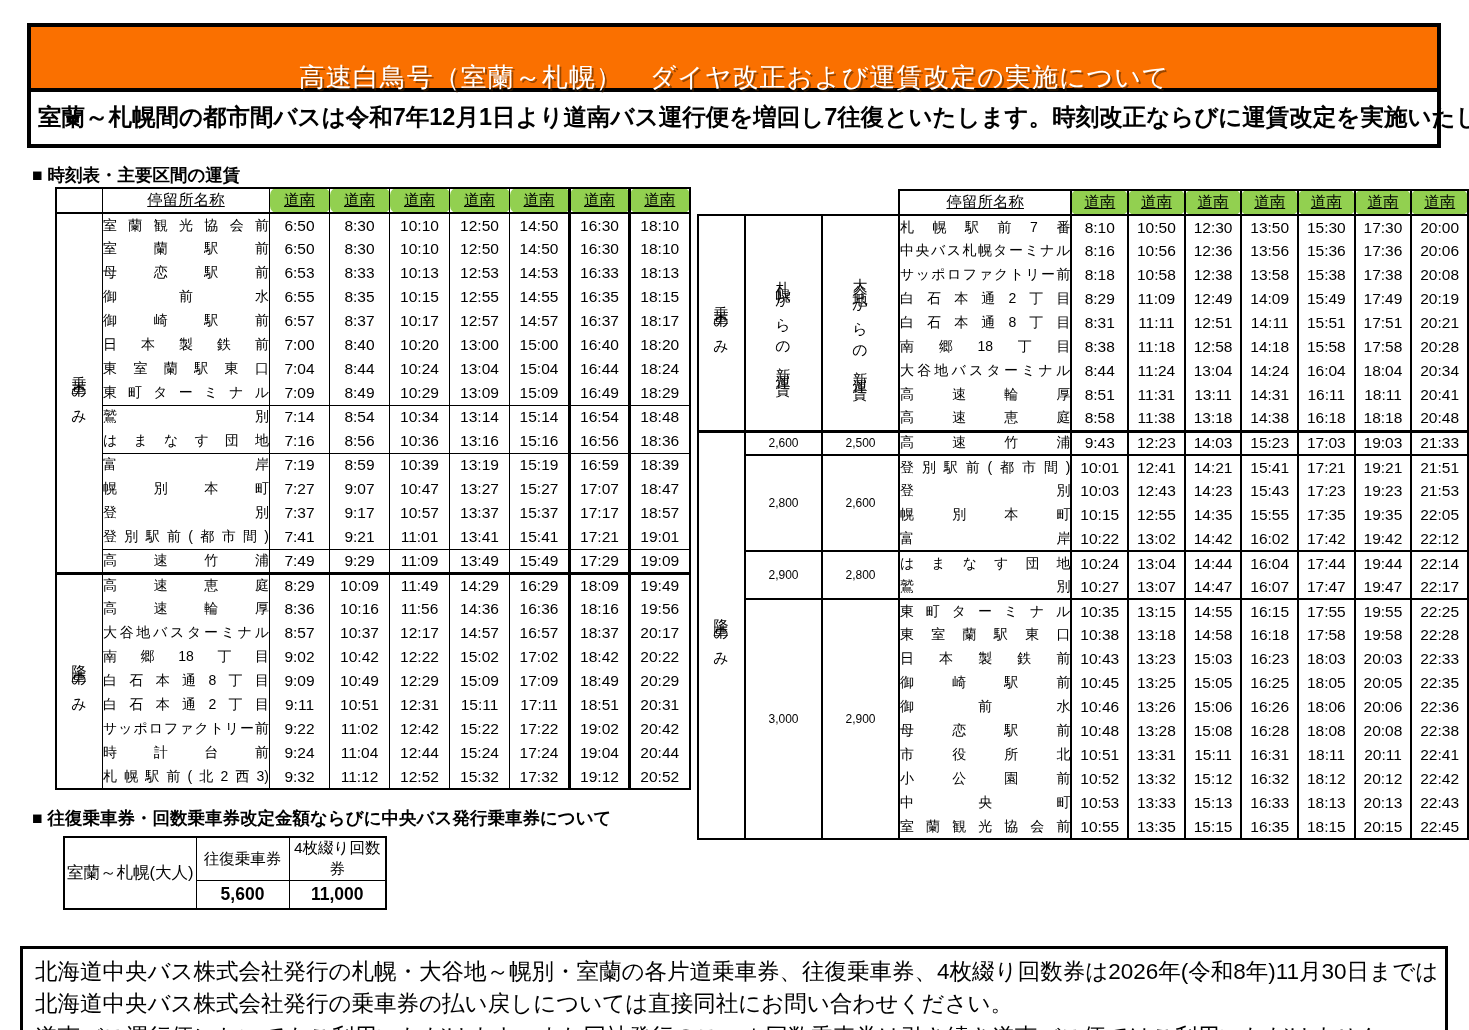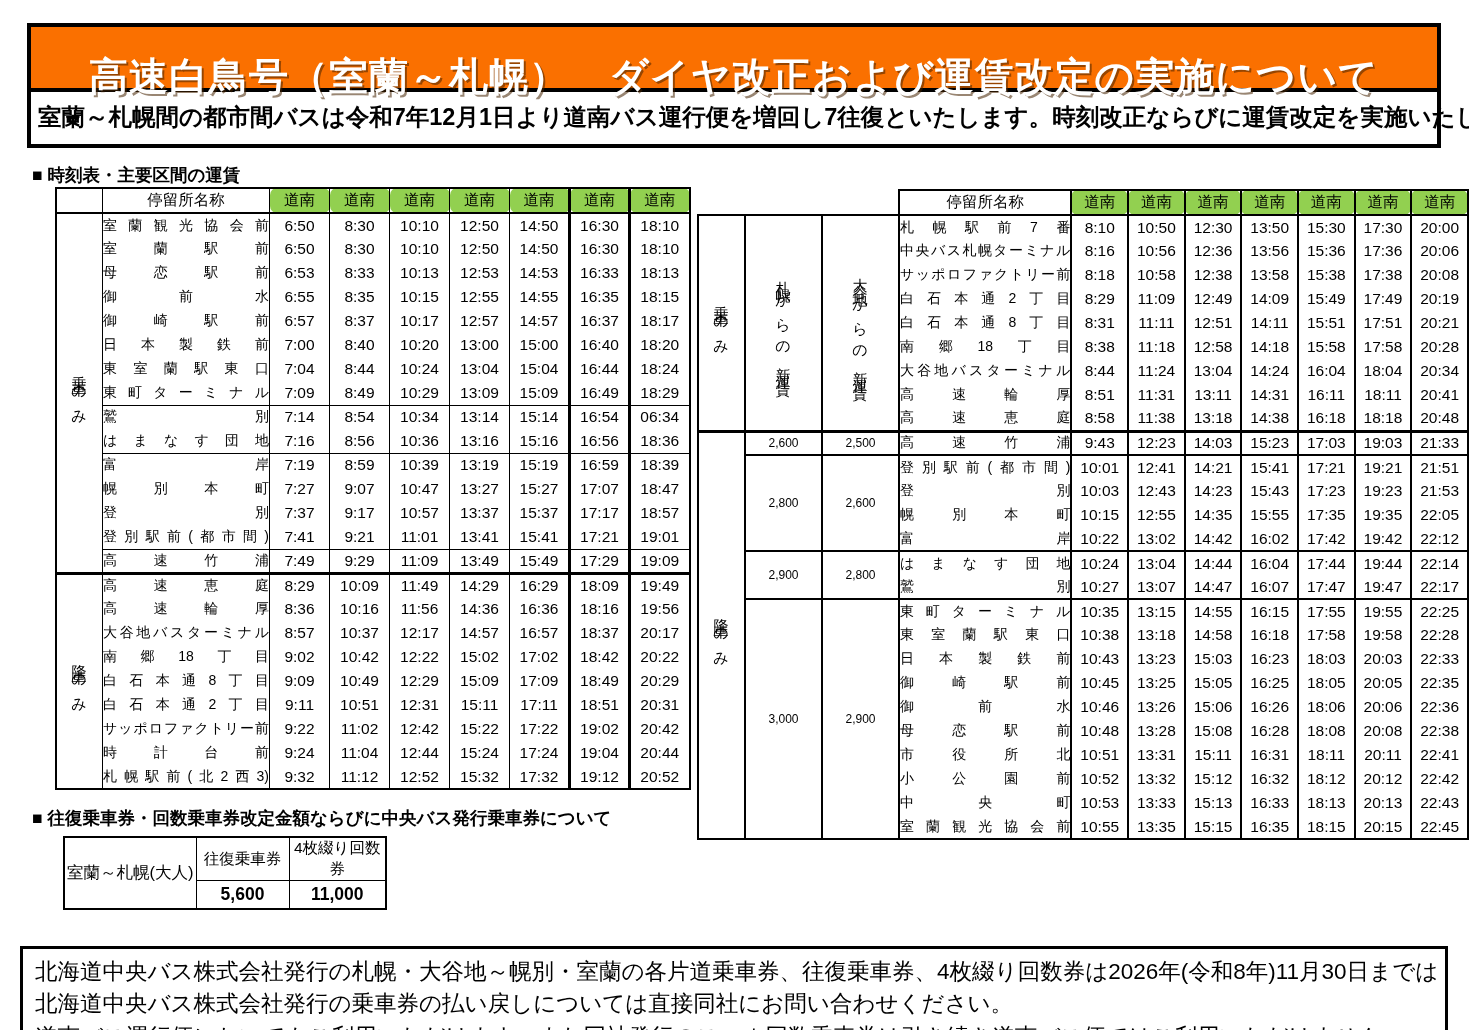--- a/index.html
+++ b/index.html
@@ -6,41 +6,41 @@
   body{
     position:relative;width:1469px;height:1030px;background:#fff;
     font-family:"Liberation Sans","DejaVu Sans",sans-serif;color:#000;
   }
   .abs{position:absolute;}
 
   
   #header-box{left:27px;top:23px;width:1414px;border:4px solid #000;box-sizing:border-box;background:#fff;}
   #header-orange{height:61px;display:flex;align-items:center;justify-content:center;}
   #header-title{
-    font-size:39px;font-weight:bold;color:#fff;letter-spacing:1px;white-space:nowrap;
+    font-size:26px;font-weight:normal;color:#fff;letter-spacing:1px;white-space:nowrap;
     text-shadow:2px 2px 0 rgba(70,35,0,.55);
     margin-top:39px;
   }
   #header-sub{
     border-top:4px solid #000;padding:9px 7px 11px 7px;
     font-size:23.5px;font-weight:bold;white-space:nowrap;
   }
 
   
   .sec-head{font-size:17.5px;font-weight:600;white-space:nowrap;}
   #sec1{left:32px;top:163px;}
   #sec2{left:32px;top:806px;}
 
   
   table{border-collapse:collapse;table-layout:fixed;}
   .tt td,.tt th{
     box-sizing:border-box;padding:0;height:24px;text-align:center;vertical-align:middle;
     border:0 solid #000;border-left-width:1.5px;overflow:hidden;font-weight:normal;
   }
-  .tt th{height:25px;font-size:15.5px;border-bottom-width:2px;}
+  .tt th{height:25px;font-size:15.5px;border-bottom-width:2px;text-decoration:underline;}
   #left-tt{left:55px;top:187px;border:2.5px solid #000;}
   #right-tt{left:697px;top:189px;}
   #right-tt td,#right-tt th{border-left-width:2px;}
 
   .op{background:var(--green,#92D050);border-radius:7px;}
   .sthead{font-size:16px;}
   .st{font-size:14px;text-align:justify;text-align-last:justify;padding:0 4px;white-space:nowrap;margin-left:16px;}
   .tm{font-size:15.5px;}
   .fare{font-size:12px;}
   .vert,.vhead{
@@ -195,21 +195,21 @@
         <td class="tm tk">18:29</td>
       </tr>
       <tr class="g1">
         <td class="st">鷲別</td>
         <td class="tm">7:14</td>
         <td class="tm">8:54</td>
         <td class="tm">10:34</td>
         <td class="tm">13:14</td>
         <td class="tm">15:14</td>
         <td class="tm tk">16:54</td>
-        <td class="tm tk">06:34</td>
+        <td class="tm tk">18:48</td>
       </tr>
       <tr>
         <td class="st">はまなす団地</td>
         <td class="tm">7:16</td>
         <td class="tm">8:56</td>
         <td class="tm">10:36</td>
         <td class="tm">13:16</td>
         <td class="tm">15:16</td>
         <td class="tm tk">16:56</td>
         <td class="tm tk">18:36</td>

